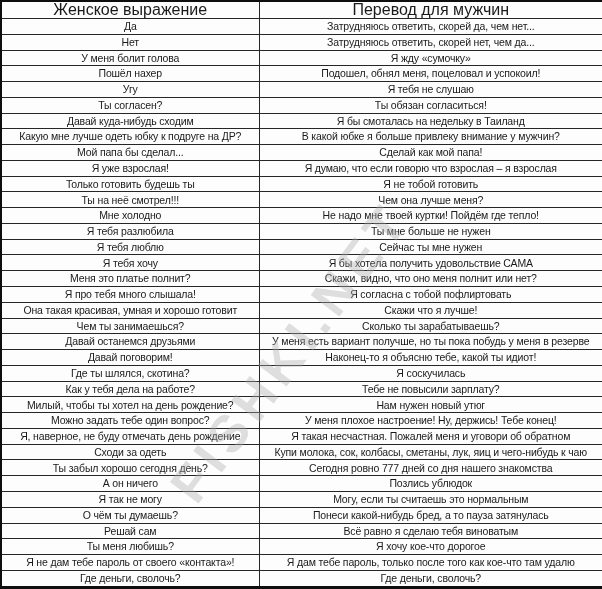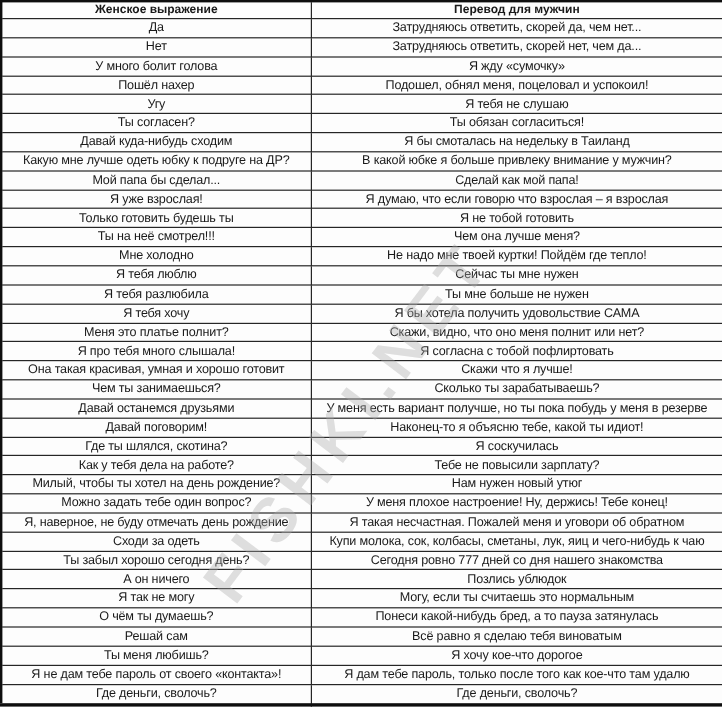--- a/index.html
+++ b/index.html
@@ -33,22 +33,22 @@
     padding: 0 2px;
     color: #1a1a1a;
     font-size: 10.5px;
     line-height: 1;
     letter-spacing: -0.15px;
     white-space: nowrap;
     overflow: hidden;
     height: 13px;
   }
   th {
-    font-size: 10px;
-    font-weight: bold;
+    font-size: 16px;
+    font-weight: normal;
     letter-spacing: 0;
   }
   .watermark {
     position: absolute;
     left: 290px;
     top: 352px;
     transform: translate(-50%, -50%) rotate(-53deg);
     font-size: 52px;
     font-weight: bold;
     letter-spacing: 7px;
@@ -76,21 +76,21 @@
     <tbody>
         <tr>
           <td>Да</td>
           <td>Затрудняюсь ответить, скорей да, чем нет...</td>
         </tr>
         <tr>
           <td>Нет</td>
           <td>Затрудняюсь ответить, скорей нет, чем да...</td>
         </tr>
         <tr>
-          <td>У много болит голова</td>
+          <td>У меня болит голова</td>
           <td>Я жду «сумочку»</td>
         </tr>
         <tr>
           <td>Пошёл нахер</td>
           <td>Подошел, обнял меня, поцеловал и успокоил!</td>
         </tr>
         <tr>
           <td>Угу</td>
           <td>Я тебя не слушаю</td>
         </tr>
@@ -120,26 +120,26 @@
         </tr>
         <tr>
           <td>Ты на неё смотрел!!!</td>
           <td>Чем она лучше меня?</td>
         </tr>
         <tr>
           <td>Мне холодно</td>
           <td>Не надо мне твоей куртки! Пойдём где тепло!</td>
         </tr>
         <tr>
+          <td>Я тебя разлюбила</td>
+          <td>Ты мне больше не нужен</td>
+        </tr>
+        <tr>
           <td>Я тебя люблю</td>
           <td>Сейчас ты мне нужен</td>
-        </tr>
-        <tr>
-          <td>Я тебя разлюбила</td>
-          <td>Ты мне больше не нужен</td>
         </tr>
         <tr>
           <td>Я тебя хочу</td>
           <td>Я бы хотела получить удовольствие САМА</td>
         </tr>
         <tr>
           <td>Меня это платье полнит?</td>
           <td>Скажи, видно, что оно меня полнит или нет?</td>
         </tr>
         <tr>

